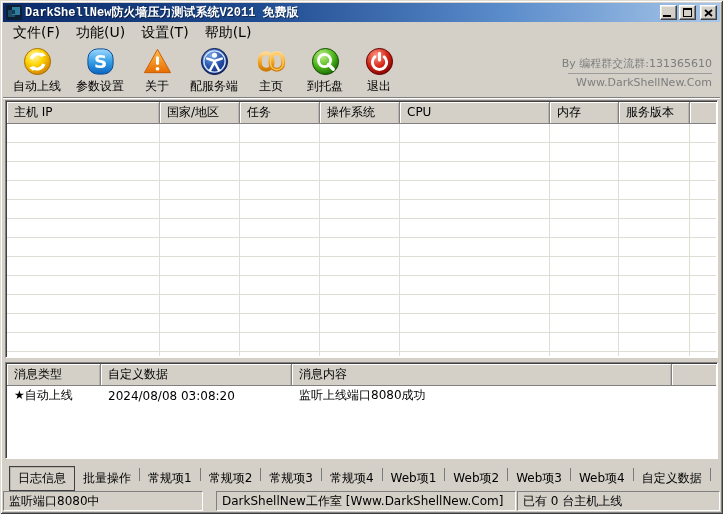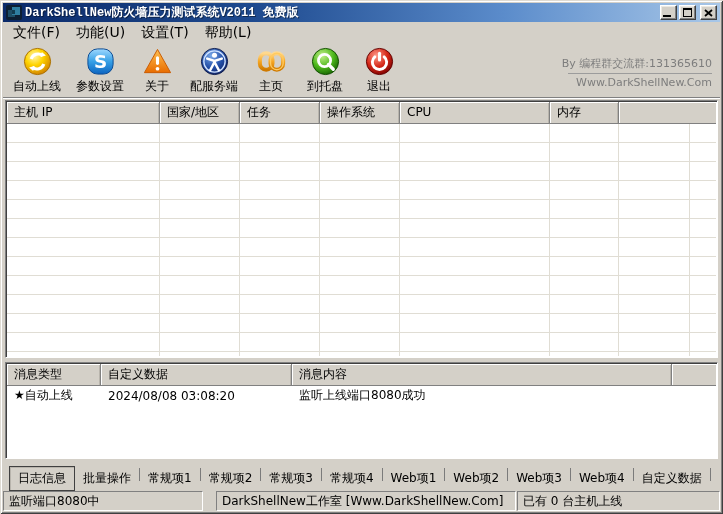--- a/index.html
+++ b/index.html
@@ -253,20 +253,21 @@
   </div>
 
   <div class="listview hosts">
     <div class="lv-header" id="host-header">
       <div class="hcell c0">主机 IP</div>
       <div class="hcell c1">国家/地区</div>
       <div class="hcell c2">任务</div>
       <div class="hcell c3">操作系统</div>
       <div class="hcell c4">CPU</div>
       <div class="hcell c5">内存</div>
+      <div class="hcell c6">服务版本</div>
       <div class="hcell last"></div>
     </div>
     <div class="lv-body" id="host-body">
         <div class="vline" style="left: 152px;"></div>
         <div class="vline" style="left: 232px;"></div>
         <div class="vline" style="left: 312px;"></div>
         <div class="vline" style="left: 392px;"></div>
         <div class="vline" style="left: 542px;"></div>
         <div class="vline" style="left: 611px;"></div>
         <div class="vline" style="left: 682px;"></div>

